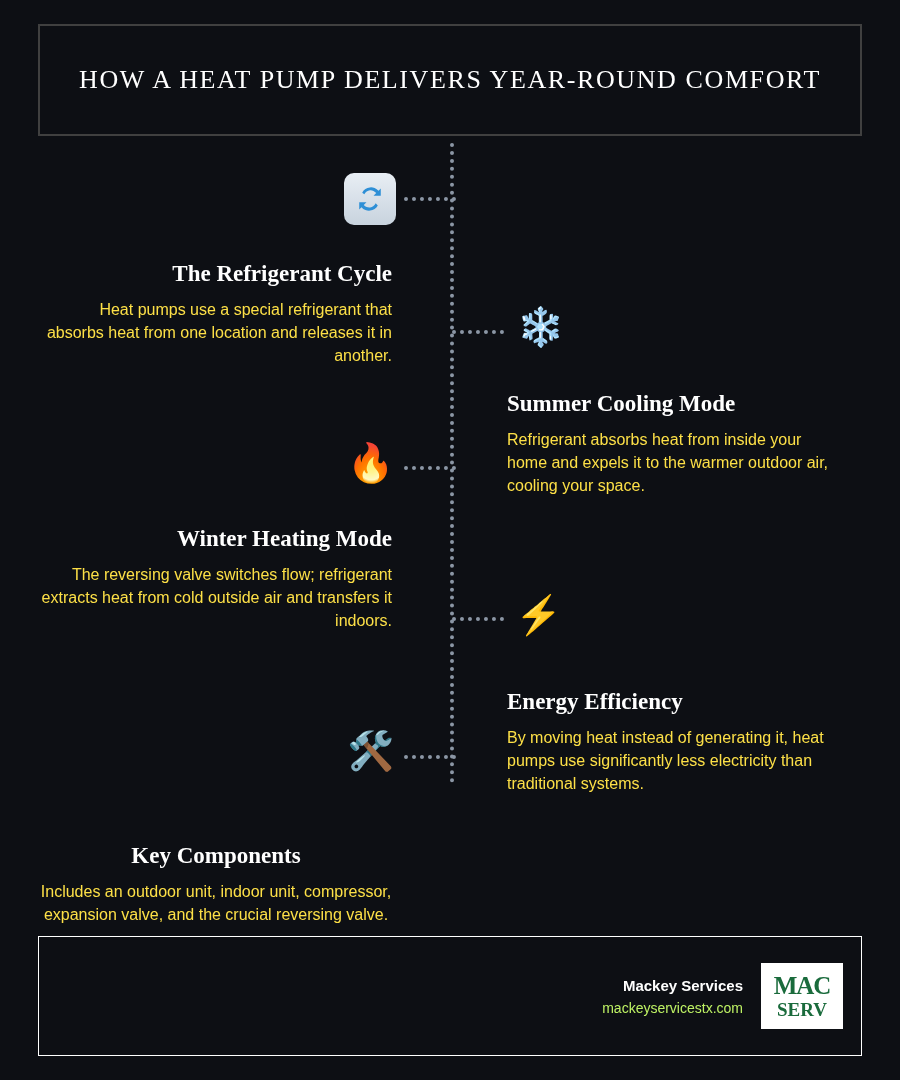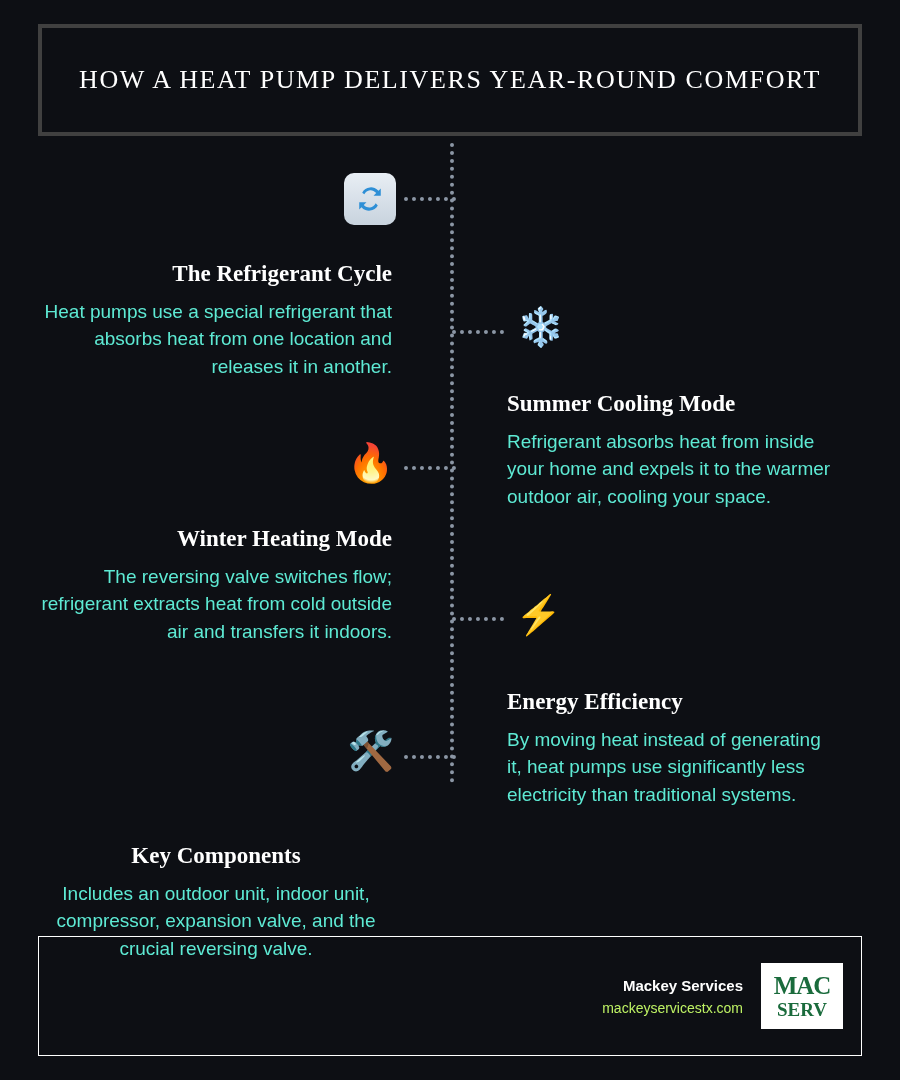--- a/index.html
+++ b/index.html
@@ -19,21 +19,21 @@
     background: #0d0f14;
   }
 
   
   .header {
     position: absolute;
     left: 38px;
     top: 24px;
     width: 824px;
     height: 112px;
-    border: 4px solid #404040;
+    border: 2px solid #404040;
     display: flex;
     align-items: center;
     justify-content: center;
   }
   .header-title {
     font-family: "Liberation Serif", serif;
     font-size: 26px;
     letter-spacing: 1.6px;
     color: #ffffff;
     text-align: center;
@@ -64,22 +64,22 @@
   }
   .step-title {
     font-family: "Liberation Serif", serif;
     color: #ffffff;
     font-size: 23px;
     font-weight: 700;
     line-height: 1.2;
     margin-bottom: 10px;
   }
   .step-desc {
-    color: #5eead4;
-    font-size: 19px;
+    color: #fde047;
+    font-size: 16px;
     line-height: 1.45;
   }
   .align-right { text-align: right; }
   .align-left  { text-align: left; }
 
   .icon {
     position: absolute;
     font-size: 38px;
     line-height: 1;
     text-align: center;

